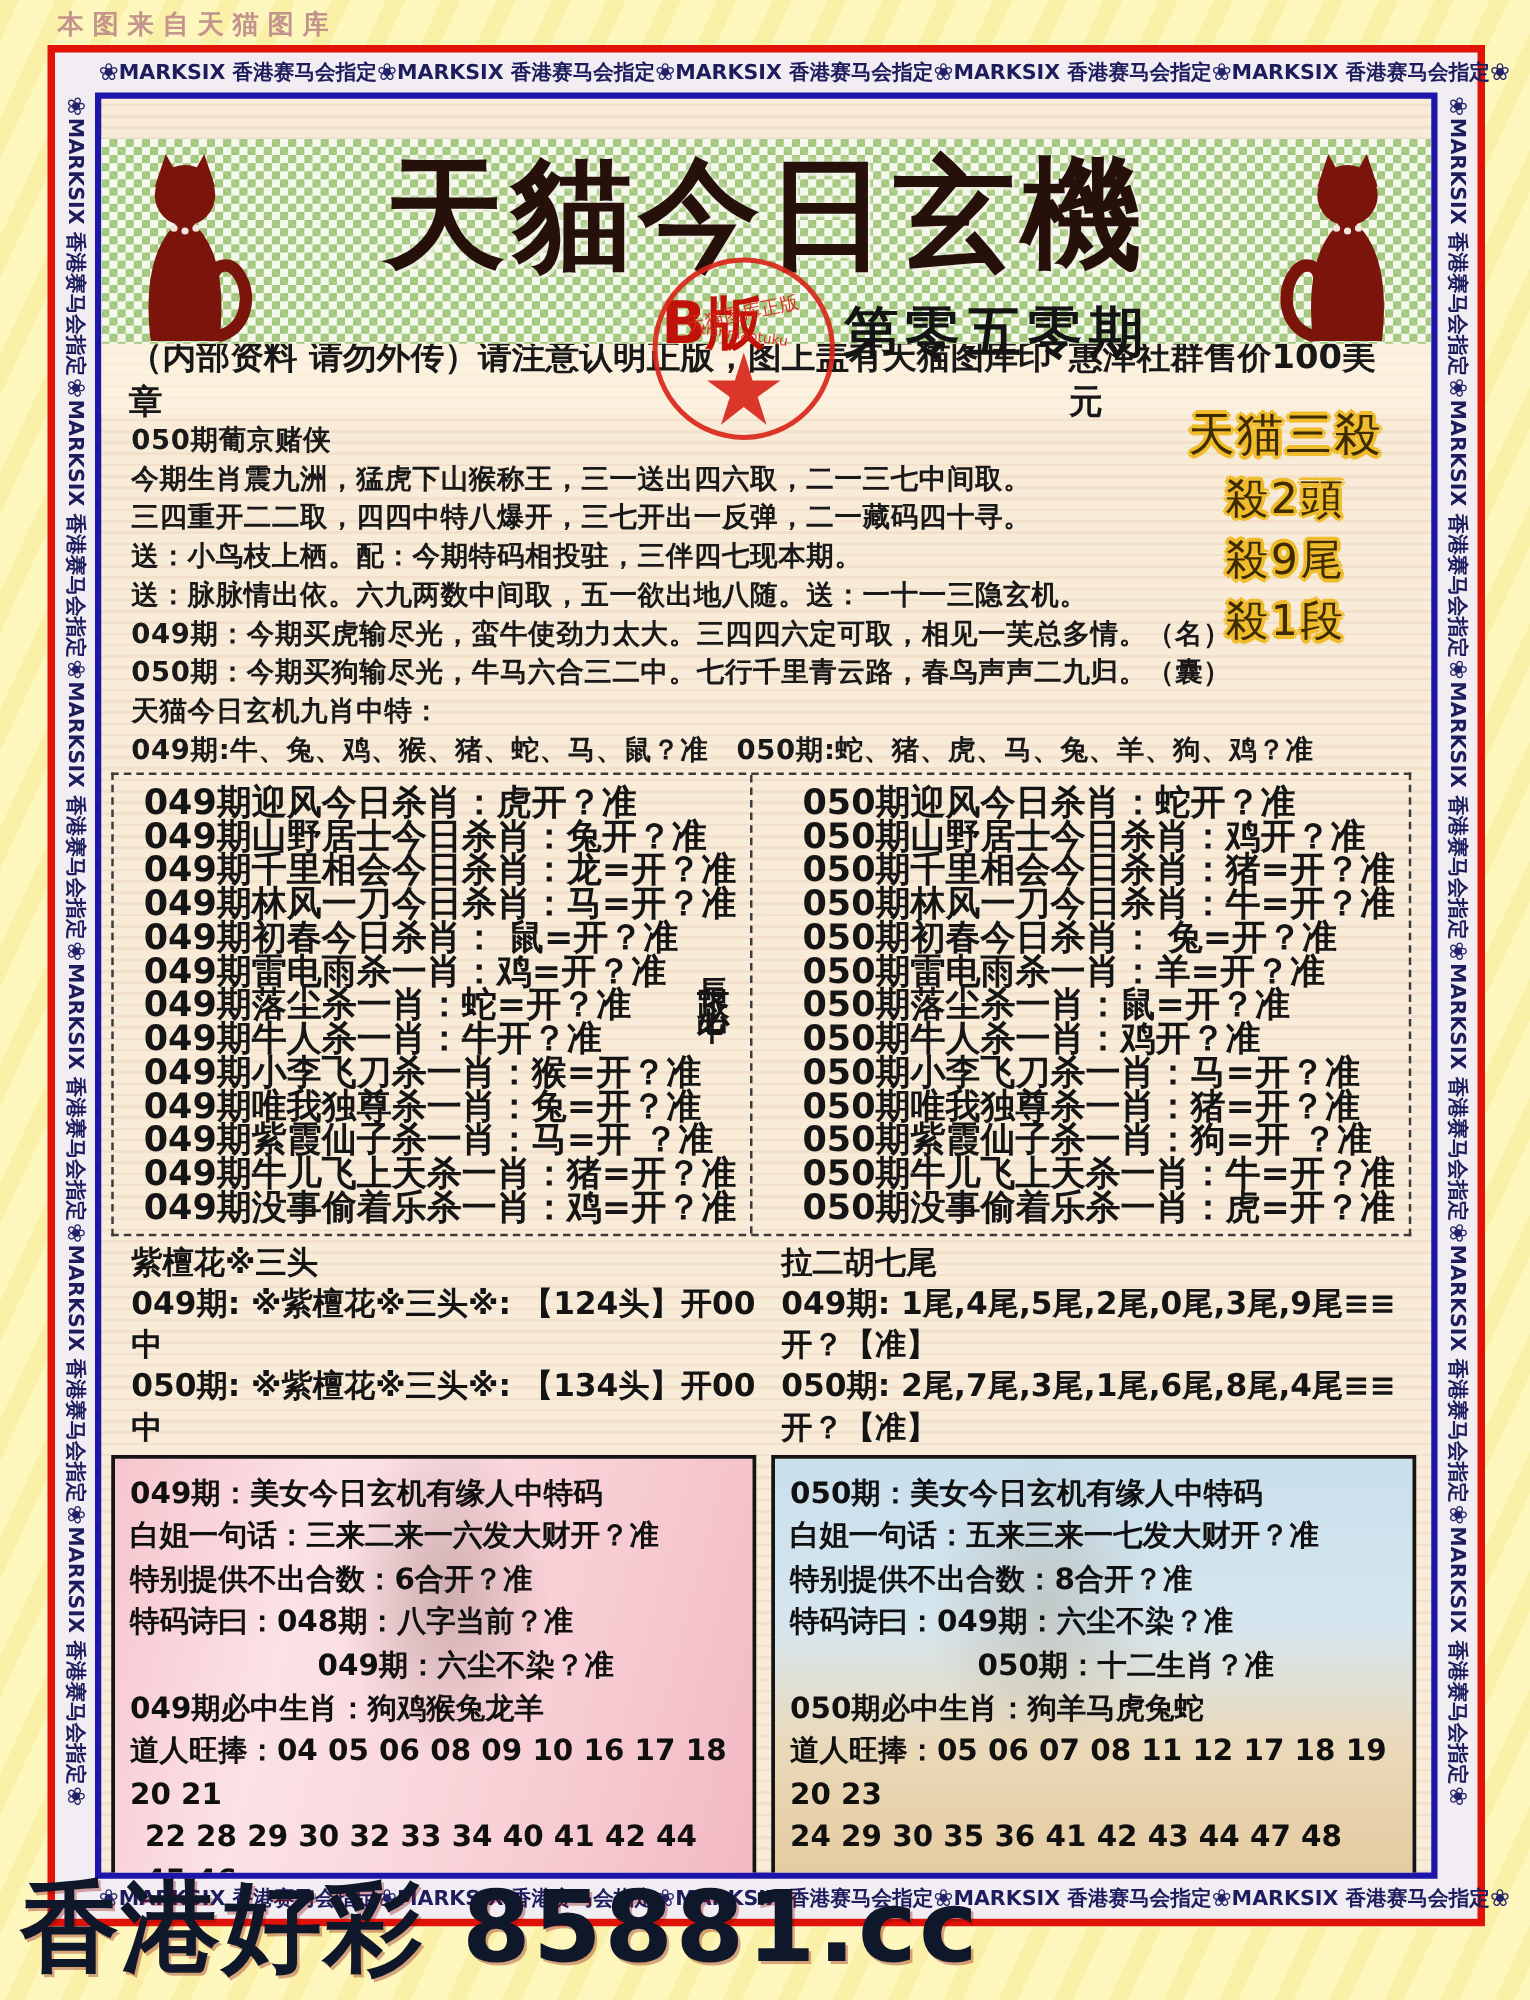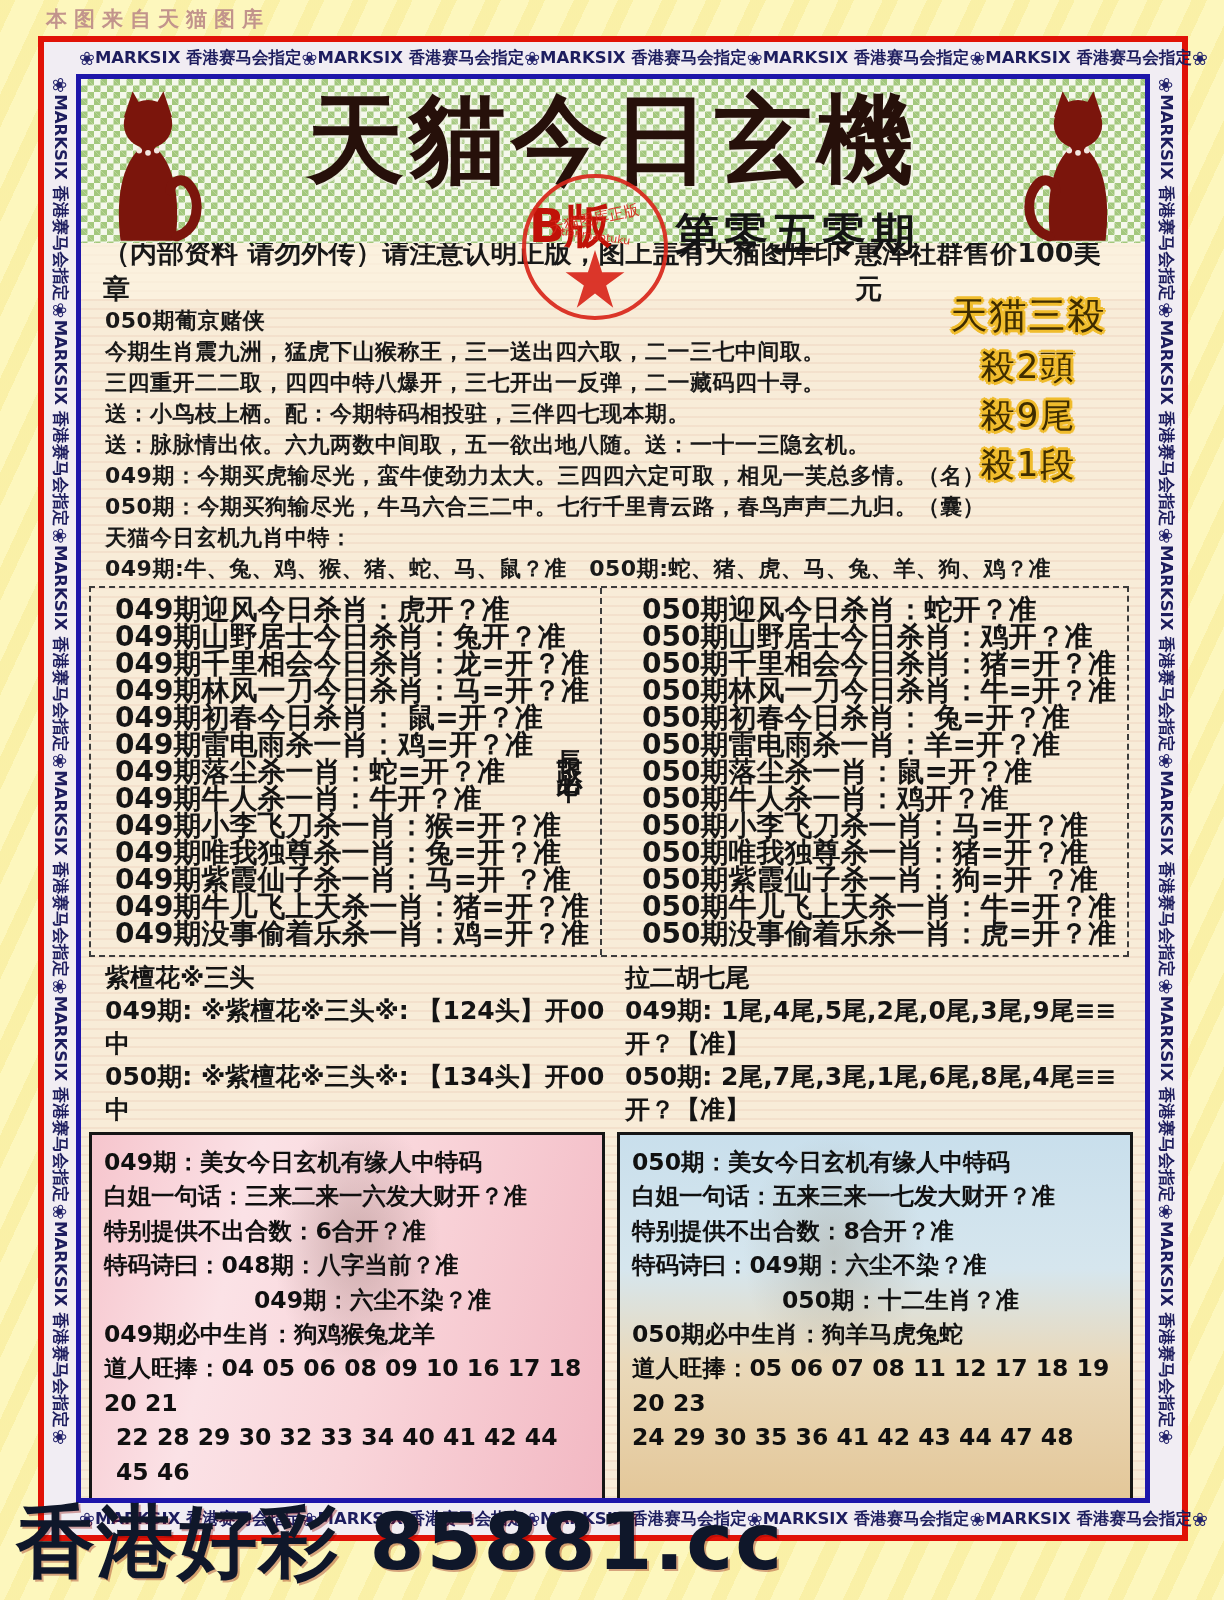--- a/index.html
+++ b/index.html
@@ -28,21 +28,21 @@
   .content{position:absolute;inset:32px;border:5px solid #1e16aa;box-sizing:border-box;
     background:#f8ecd8;
     background-image:repeating-linear-gradient(0deg,rgba(234,203,182,.35) 0 2px,rgba(248,236,216,0) 2px 9px);
     overflow:hidden;}
   
   .header{position:relative;height:164px;
     background-color:#f5f8ec;
     background-image:
       linear-gradient(45deg,#a3c87d 25%,transparent 25%,transparent 75%,#a3c87d 75%),
       linear-gradient(45deg,#a3c87d 25%,transparent 25%,transparent 75%,#a3c87d 75%);
-    background-size:13px 13px;background-position:0 0,6.5px 6.5px;}
+    background-size:13px 13px;background-position:0 0,6.5px 6.5px;margin-top:32px;}
   .title{text-align:center;padding-top:10px;font-size:97px;line-height:1.05;font-weight:900;
     color:#26100a;font-family:"DejaVu Serif","Liberation Serif",serif;letter-spacing:5px;
     text-shadow:0 0 6px rgba(245,245,235,.9),2px 2px 0 rgba(245,245,235,.7);}
   .cat{position:absolute;top:10px;width:118px;height:154px;z-index:2;}
   .cat.right{right:8px;transform:scaleX(-1);}
   .cat.left{left:8px;}
   .edition{position:absolute;left:416px;top:116px;font-size:47px;font-weight:900;color:#c01208;z-index:3;padding-left:32px;}
   .issue{position:absolute;left:594px;top:126px;font-size:44px;font-weight:900;color:#141414;letter-spacing:5px;z-index:3;}
   .stamp{position:absolute;left:438px;top:92px;width:152px;height:152px;z-index:5;opacity:.92;}
   

